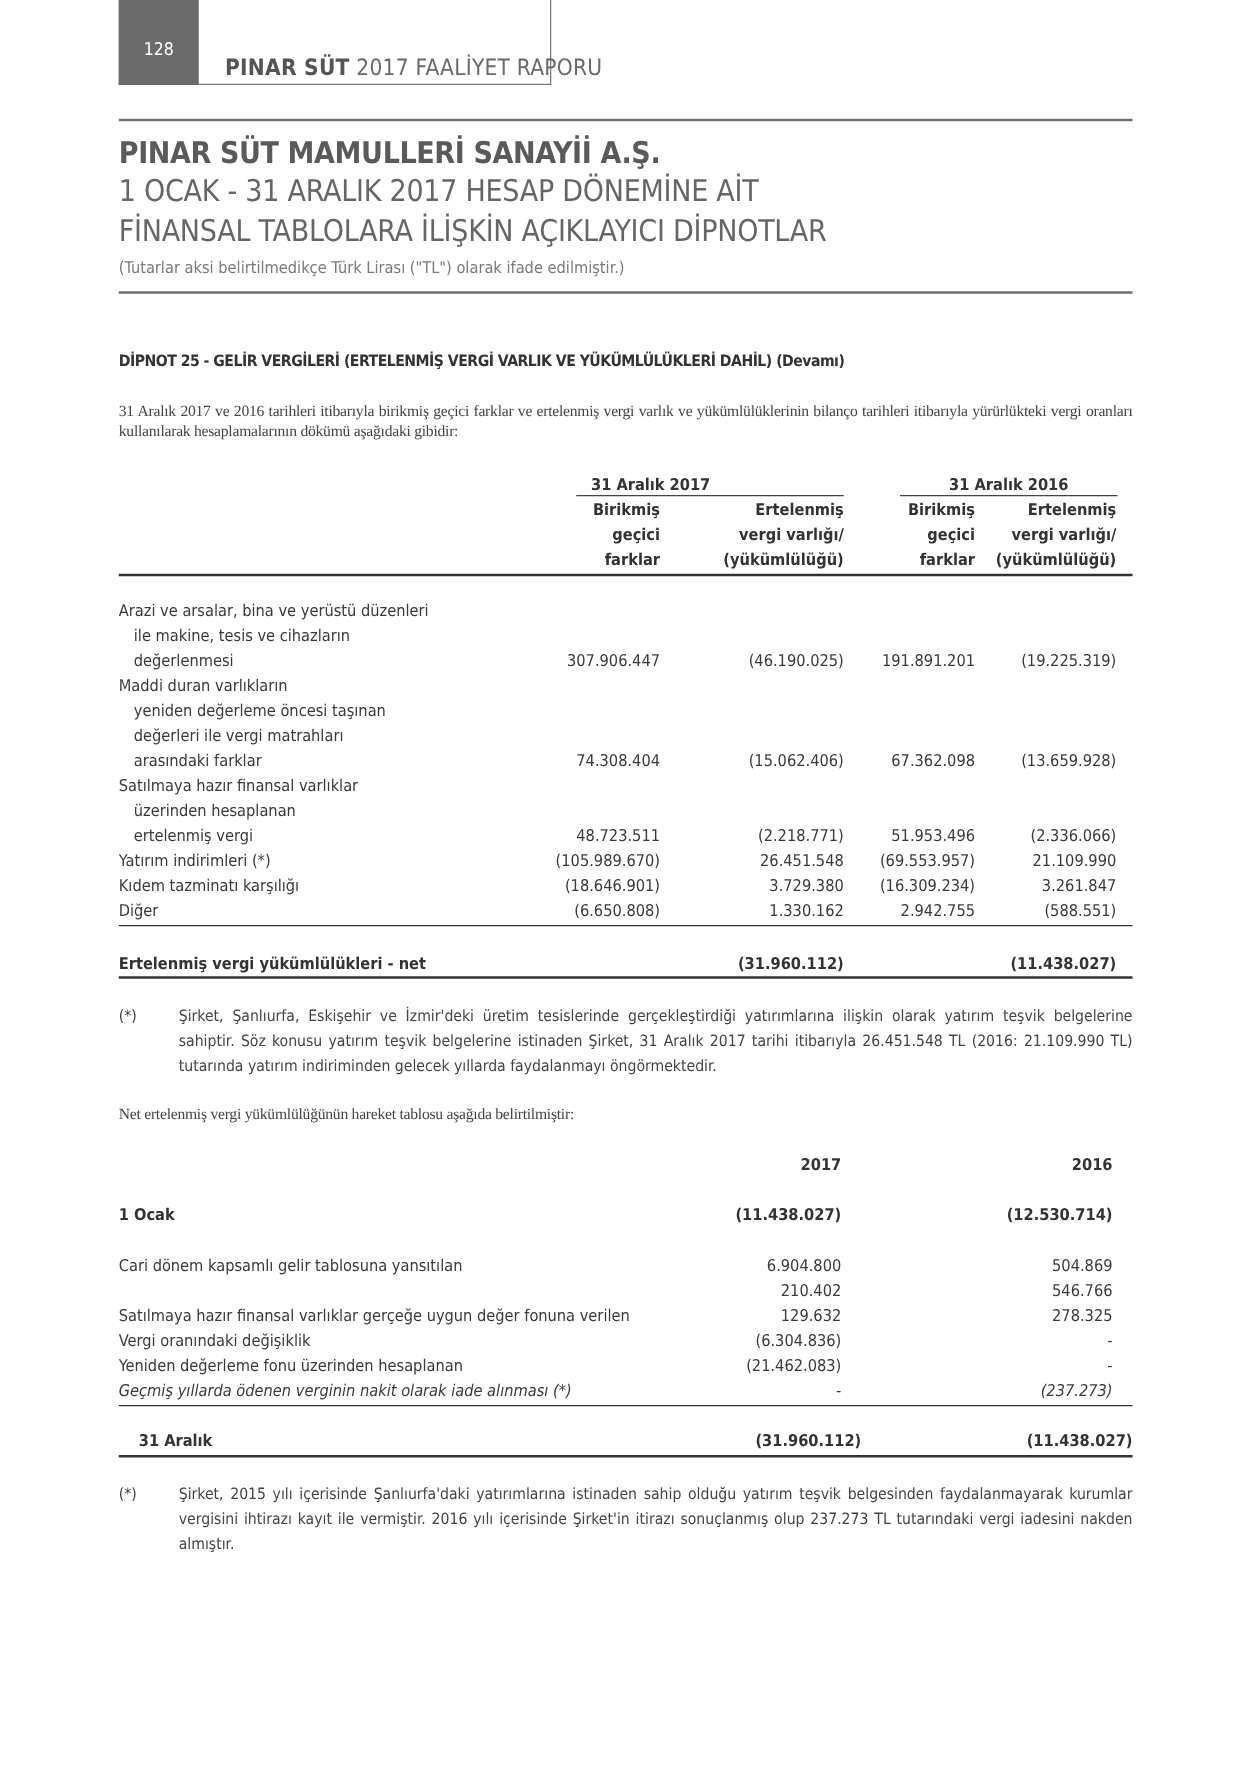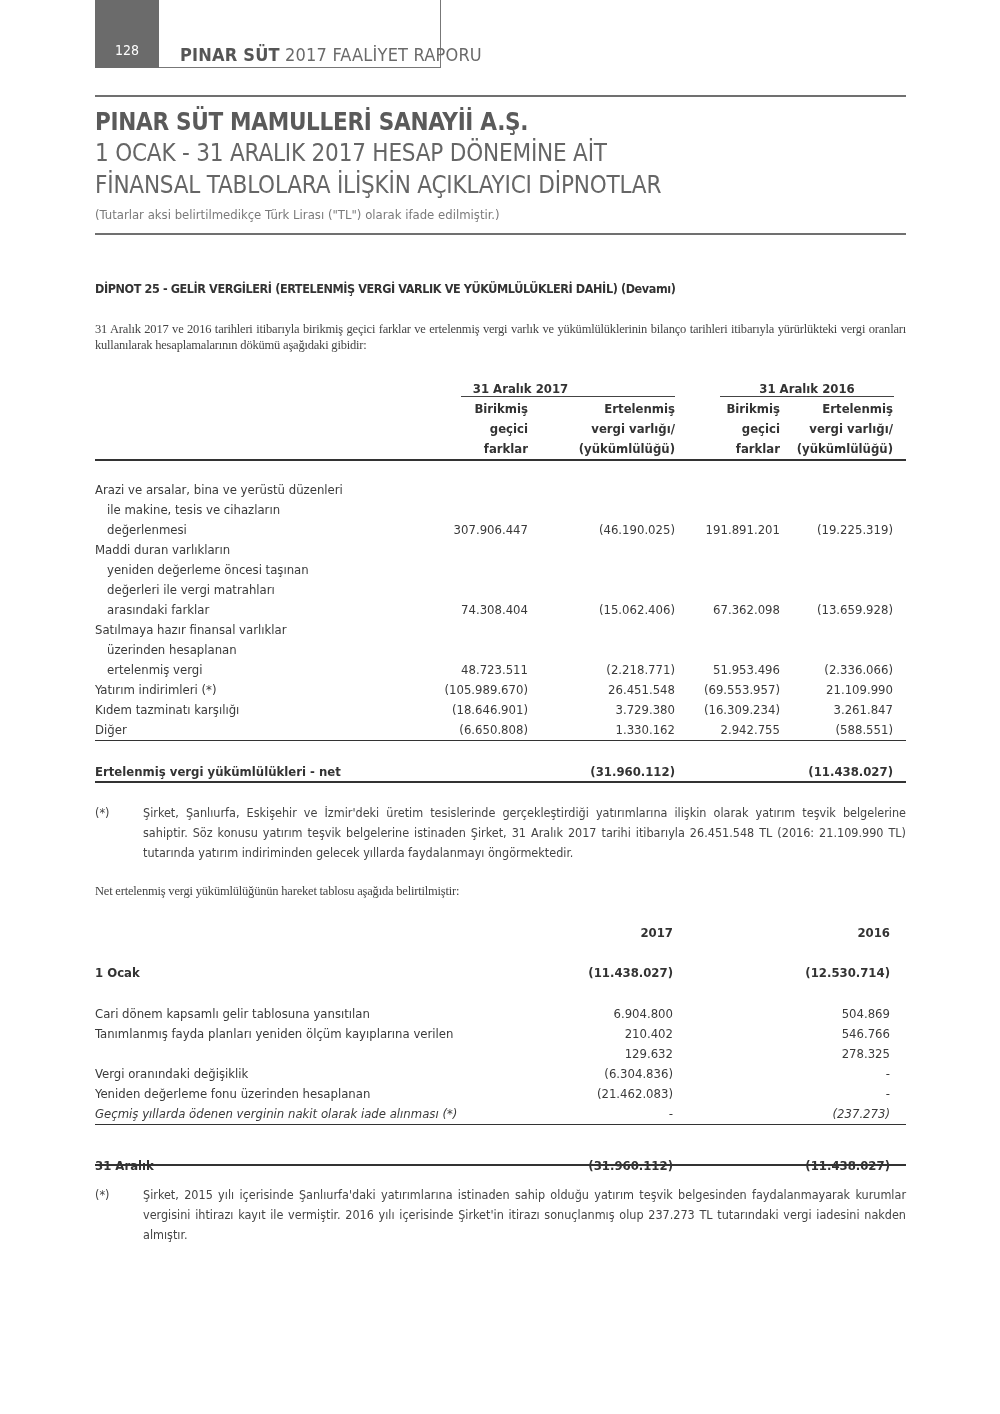--- a/index.html
+++ b/index.html
@@ -2,21 +2,21 @@
 <html><head>
   <meta charset="utf-8">
   <style>
     html, body { margin:0; padding:0; background:#ffffff; }
     body { width:1000px; height:1414px; position:relative; overflow:hidden;
            font-family:"DejaVu Sans Condensed","DejaVu Sans", sans-serif; color:#3a3a3a; }
     .hdr-box { position:absolute; left:95px; top:0; width:346px; height:68px;
                border:1px solid #777; border-top:none; box-sizing:border-box; }
     .pgnum { position:absolute; left:95px; top:0; width:64px; height:68px; background:#6b6b6b;
              color:#fff; font-size:14px; display:flex; align-items:flex-end; justify-content:center;
-             padding-bottom:10px; box-sizing:border-box; }
+             padding-bottom:20px; box-sizing:border-box; }
     .hdr-title { position:absolute; left:180px; top:44px; font-size:18px; color:#6a6a6a; letter-spacing:0.2px; }
     .hdr-title b { color:#555; font-weight:bold; }
     .rule { position:absolute; left:95px; width:811px; height:0; border-top:2px solid #707070; }
     .co { position:absolute; left:95px; top:108px; font-size:24px; font-weight:bold; color:#5a5a5a; letter-spacing:-0.3px; }
     .t2 { position:absolute; left:95px; font-size:24px; color:#666; font-weight:normal; letter-spacing:-0.2px; }
     .sub { position:absolute; left:95px; top:207px; font-size:13px; color:#7a7a7a; }
     .note-h { position:absolute; left:95px; top:281px; font-size:12.5px; font-weight:bold; color:#333; letter-spacing:-0.4px; }
     .para { position:absolute; left:95px; width:811px; font-size:12.5px; line-height:16px; color:#444; text-align:justify; letter-spacing:-0.2px;font-family:Liberation Serif, serif; }
     .tbl { position:absolute; left:95px; width:811px; font-size:13px; color:#3a3a3a; }
     .row { position:absolute; left:0; width:811px; height:20px; line-height:20px; }
@@ -170,45 +170,45 @@
     <span class="lbl">1 Ocak</span>
     <span class="num m1">(11.438.027)</span>
     <span class="num m2">(12.530.714)</span>
   </div>
   <div class="row" style="top:81px;">
     <span class="lbl">Cari dönem kapsamlı gelir tablosuna yansıtılan</span>
     <span class="num m1">6.904.800</span>
     <span class="num m2">504.869</span>
   </div>
   <div class="row" style="top:101px;">
-    <span class="lbl">Tanımlanmış fayda planları yeniden ölçüm kayıplarına verilen</span>
     <span class="num m1">210.402</span>
     <span class="num m2">546.766</span>
   </div>
   <div class="row" style="top:121px;">
+    <span class="lbl">Satılmaya hazır finansal varlıklar gerçeğe uygun değer fonuna verilen</span>
     <span class="num m1">129.632</span>
     <span class="num m2">278.325</span>
   </div>
   <div class="row" style="top:141px;">
     <span class="lbl">Vergi oranındaki değişiklik</span>
     <span class="num m1">(6.304.836)</span>
     <span class="num m2">-</span>
   </div>
   <div class="row" style="top:161px;">
     <span class="lbl">Yeniden değerleme fonu üzerinden hesaplanan</span>
     <span class="num m1">(21.462.083)</span>
     <span class="num m2">-</span>
   </div>
   <div class="row" style="top:181px;font-style:italic;">
     <span class="lbl">Geçmiş yıllarda ödenen verginin nakit olarak iade alınması (*)</span>
     <span class="num m1">-</span>
     <span class="num m2">(237.273)</span>
   </div>
   <div class="hline" style="top:201px; left:0; width:811px; border-top:1px solid #333;"></div>
-  <div class="row b" style="top:233px;">
+  <div class="row b" style="top:221px;margin-left:16px;">
     <span class="lbl">31 Aralık</span>
     <span class="num m1">(31.960.112)</span>
     <span class="num m2">(11.438.027)</span>
   </div>
   <div class="hline" style="top:241px; left:0; width:811px; border-top:2px solid #333;"></div>
 </div>
 
 <div class="fn" style="top:1185px; height:60px;">
   <span class="mark">(*)</span>
   <span class="txt">Şirket, 2015 yılı içerisinde Şanlıurfa'daki yatırımlarına istinaden sahip olduğu yatırım teşvik belgesinden faydalanmayarak kurumlar vergisini ihtirazı kayıt ile vermiştir. 2016 yılı içerisinde Şirket'in itirazı sonuçlanmış olup 237.273 TL tutarındaki vergi iadesini nakden almıştır.</span>

